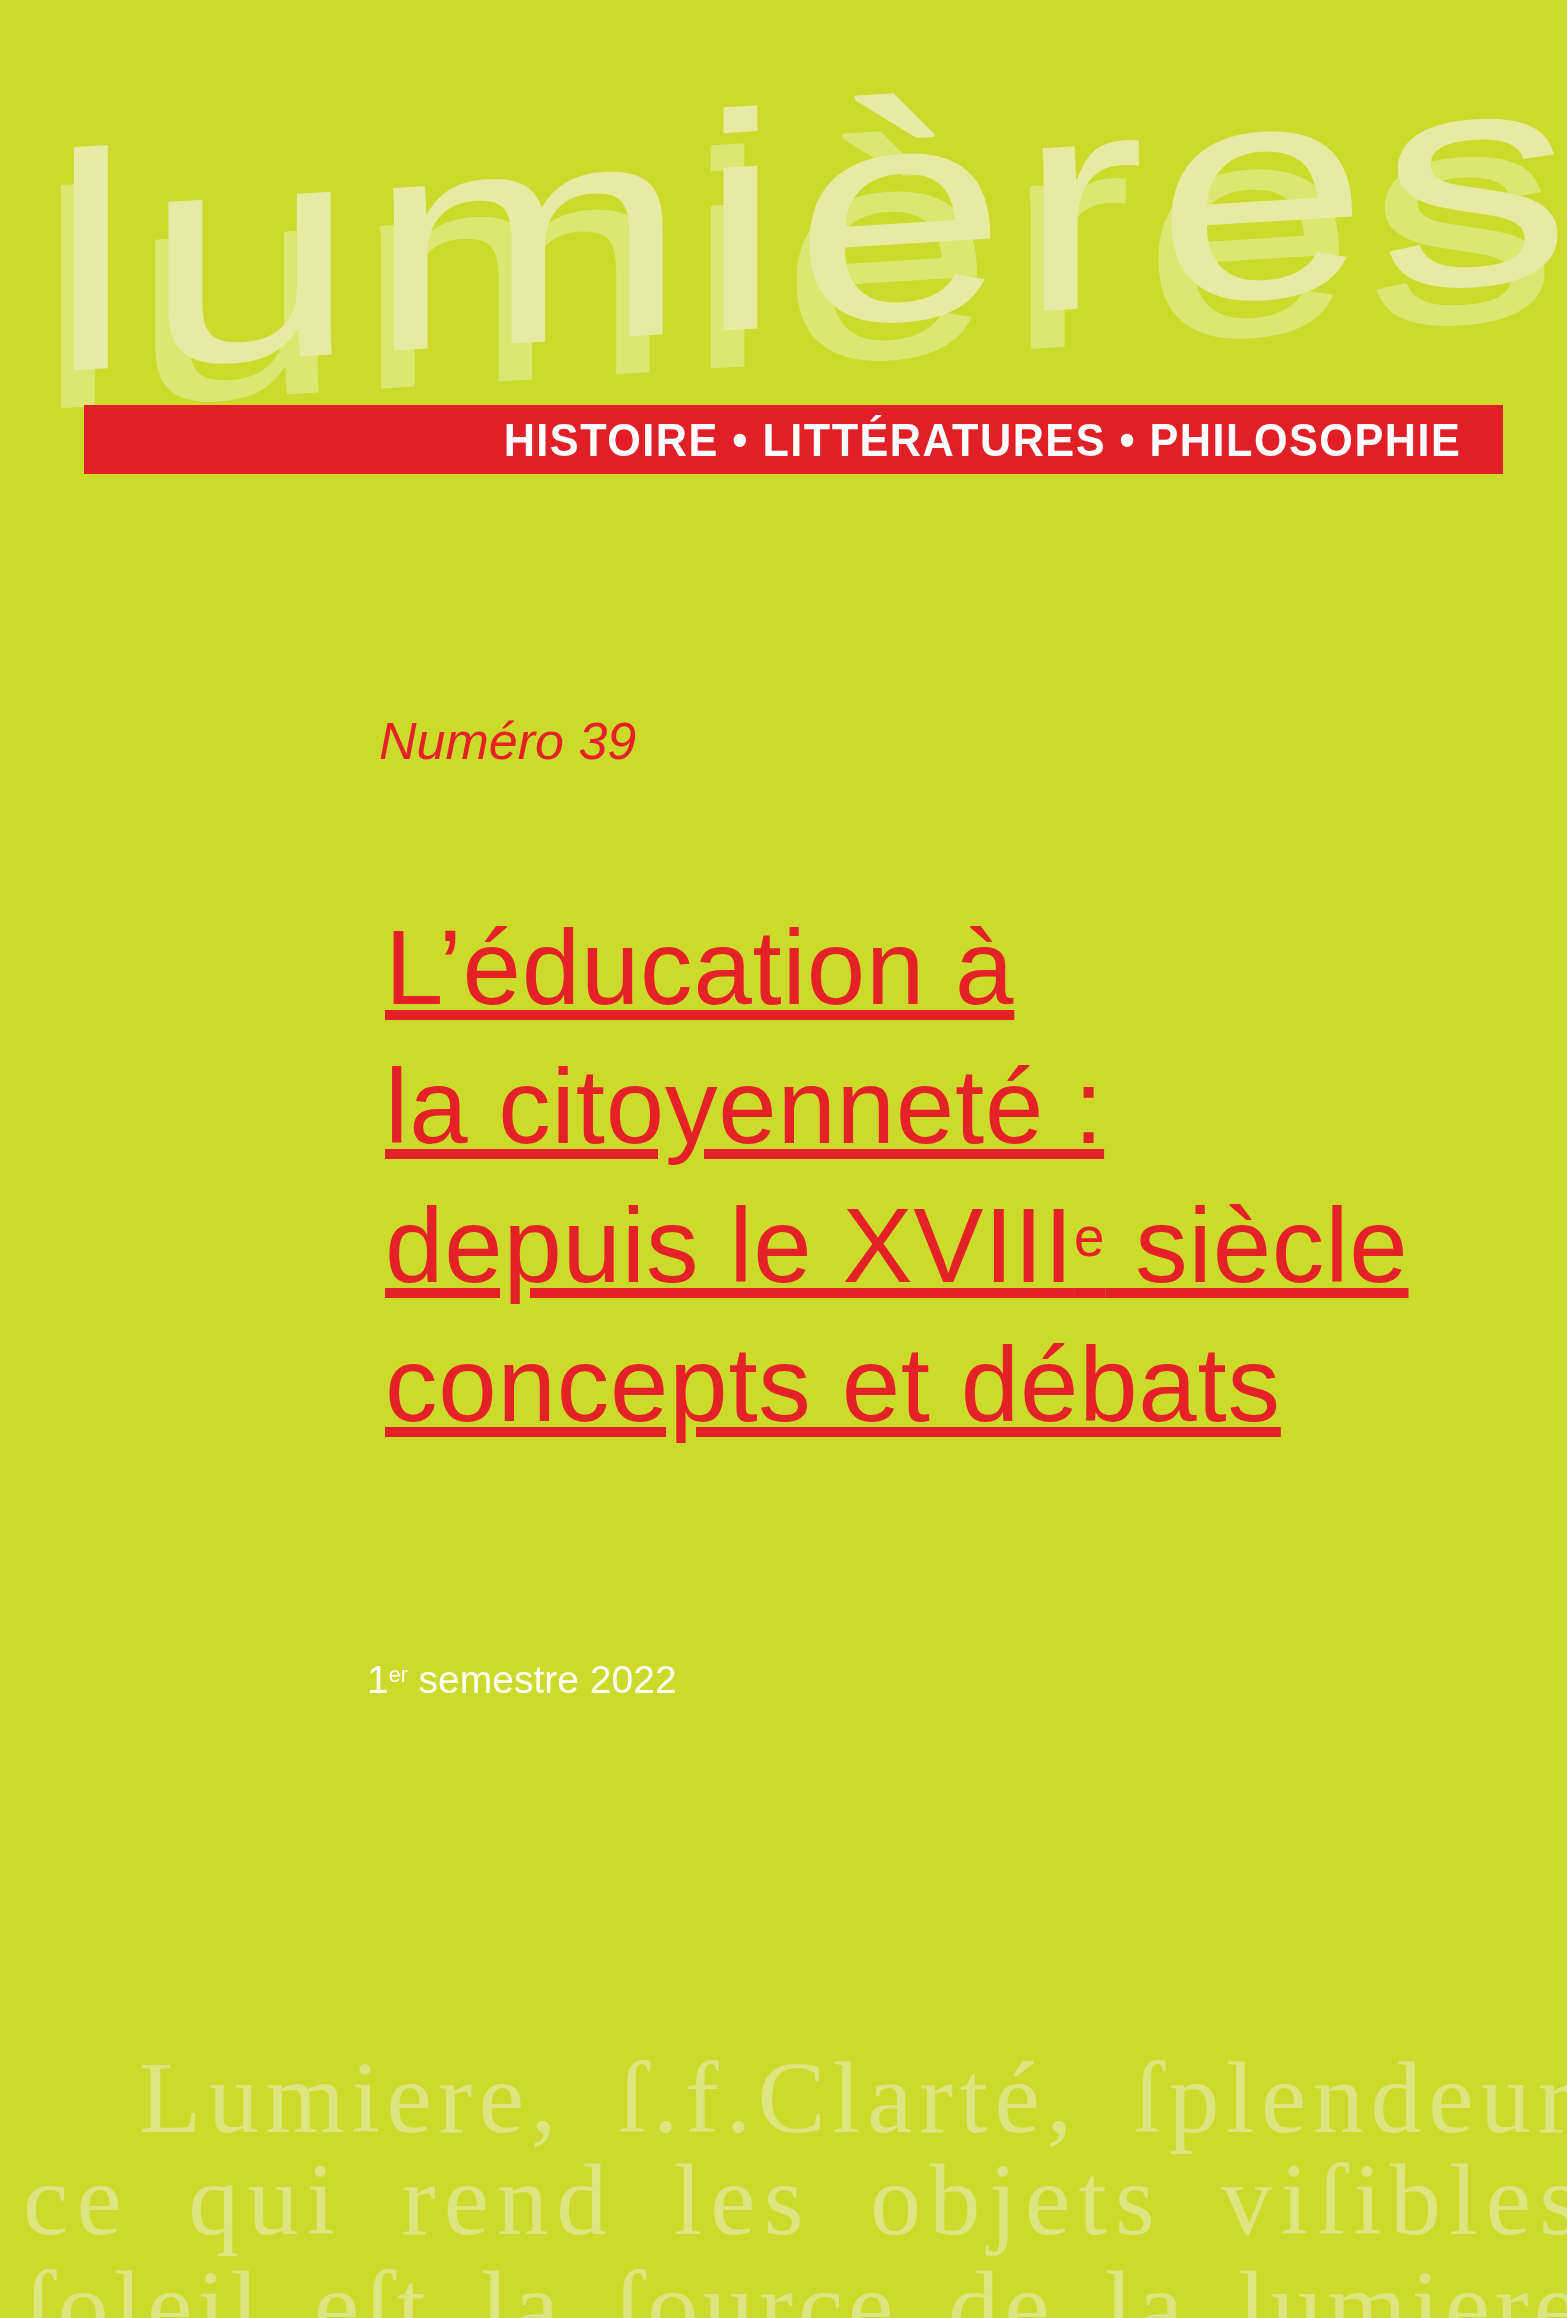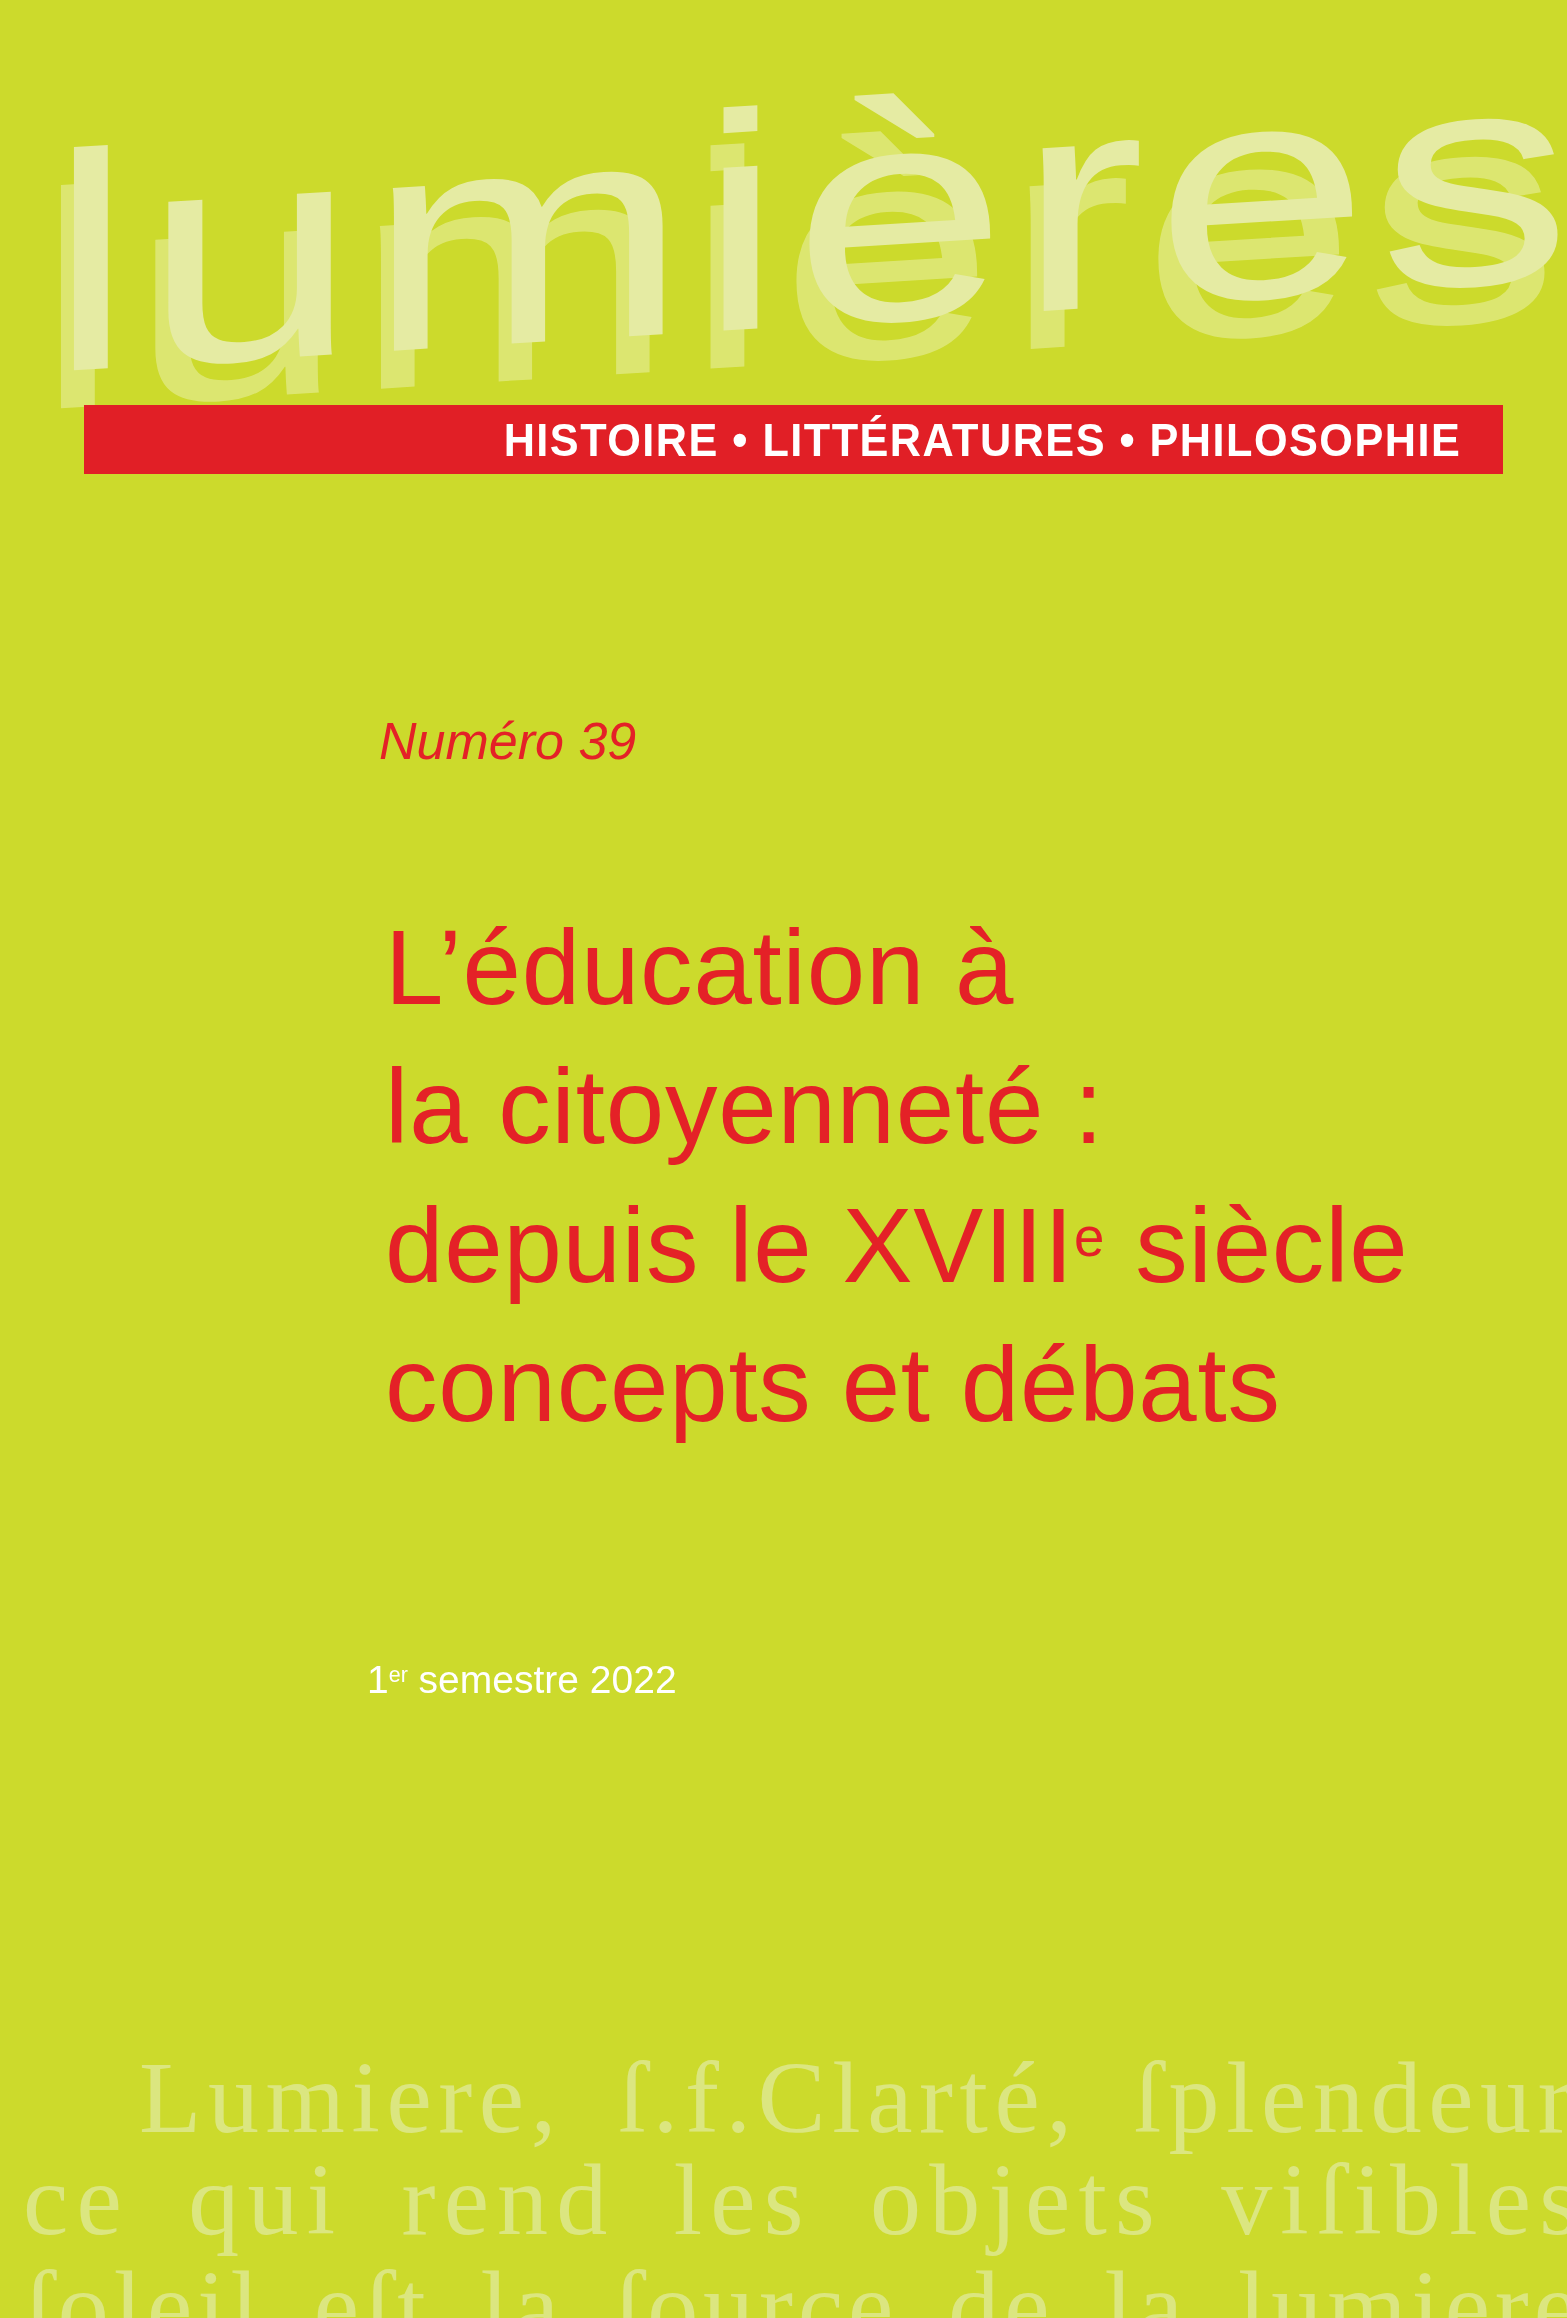--- a/index.html
+++ b/index.html
@@ -44,20 +44,21 @@
     position: absolute; left: 379px; top: 715px;
     font-size: 52px; color: var(--red); line-height: 1; font-style: italic;
   }
 
   
   .title {
     position: absolute; left: 385px; top: 898px;
     margin: 0; font-weight: normal;
     font-size: 105px; line-height: 139px; letter-spacing: 0.8px;
     color: var(--red);
+    text-decoration: underline;
   }
   .title .line { display: block; white-space: nowrap; }
   .title sup {
     font-size: 52%; line-height: 0;
     position: relative; top: -0.48em; vertical-align: baseline;
   }
 
   
   .date {
     position: absolute; left: 367px; top: 1660px;

